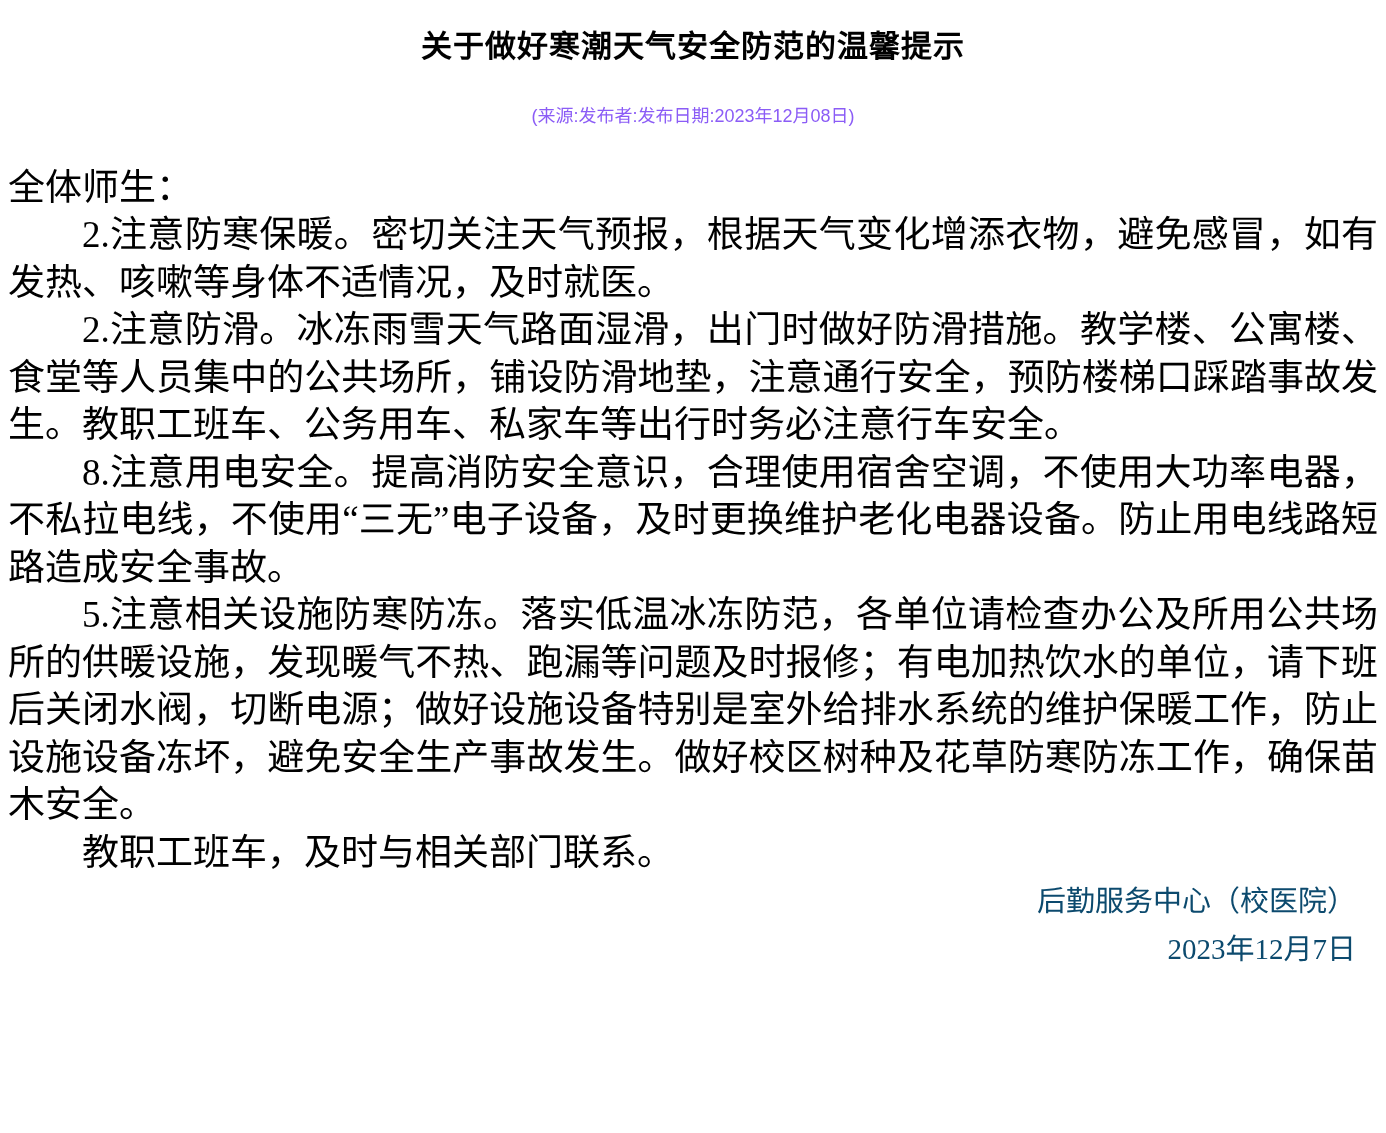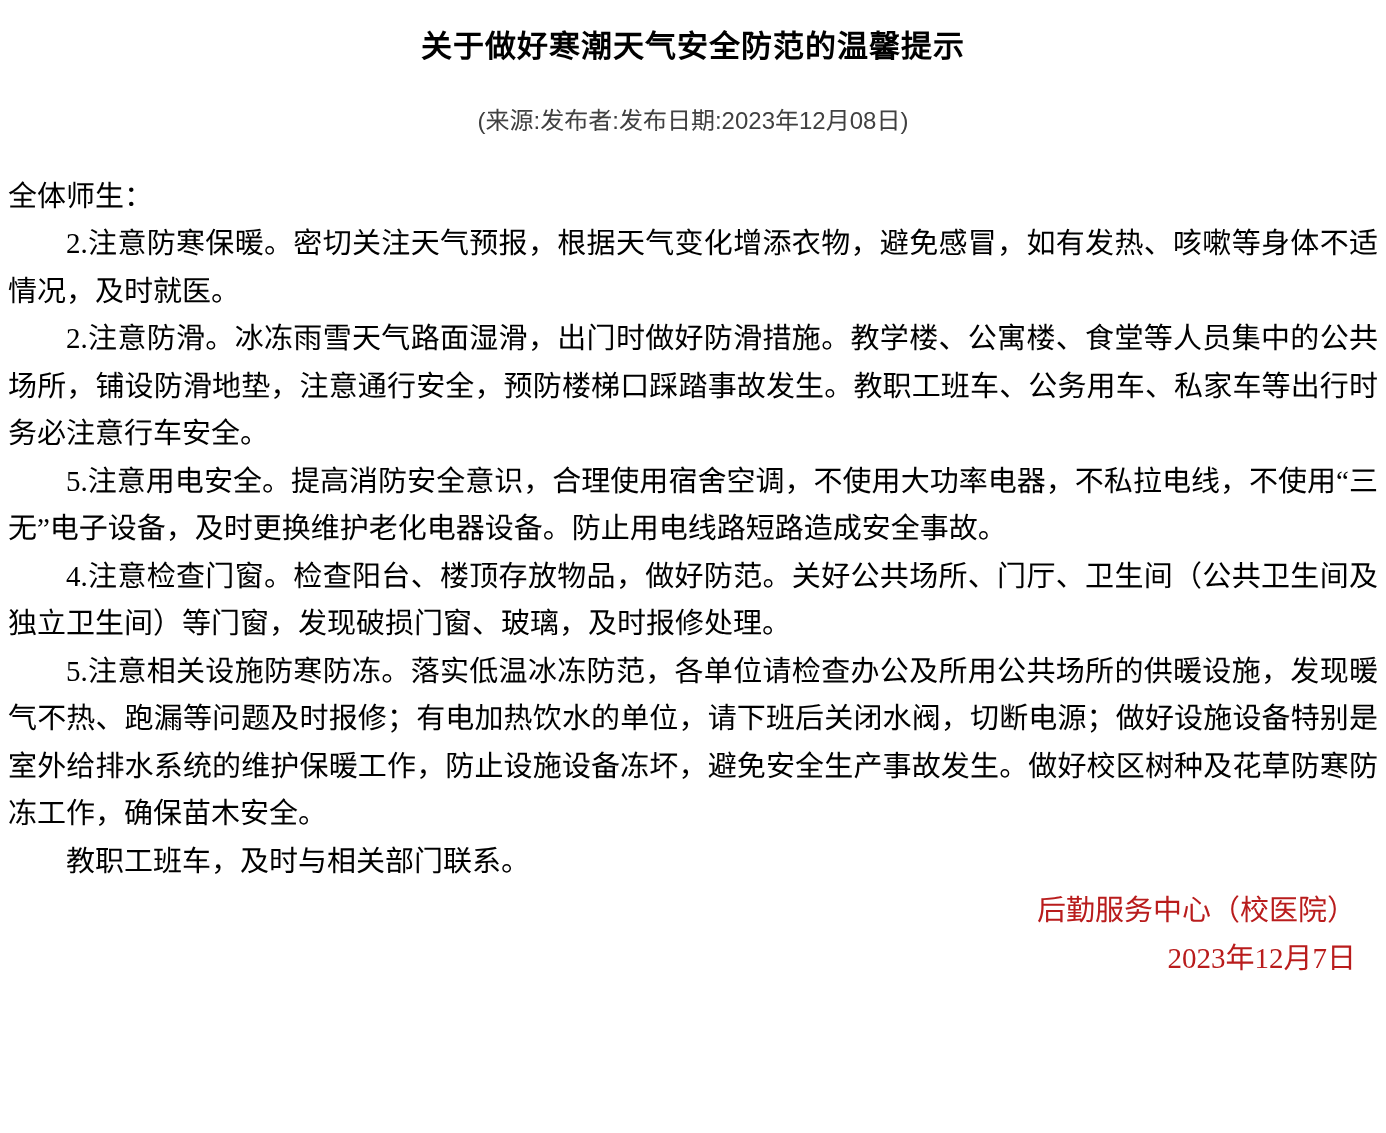--- a/index.html
+++ b/index.html
@@ -22,49 +22,49 @@
     font-weight: bold;
     font-size: 31px;
     line-height: 1.25;
     text-align: center;
     color: #000000;
     margin: 0 0 0 0;
     letter-spacing: 1px;
   }
   .source-line {
     font-family: "Liberation Sans", "DejaVu Sans", sans-serif;
-    font-size: 24px;
+    font-size: 18px;
     font-weight: 400;
     text-align: center;
-    color: #404040;
+    color: #8b5cf6;
     margin-top: 34px;
   }
   .body-text {
     margin-top: 37px;
     font-family: "Liberation Serif", "DejaVu Serif", serif;
-    font-size: 29px;
+    font-size: 37px;
     line-height: 47.5px;
     color: #000000;
     text-align: justify;
   }
   .salutation {
     text-indent: 0;
     margin: 0;
   }
   .body-text p.para {
     margin: 0;
     text-indent: 2em;
     text-align: justify;
   }
   .sign-block {
     margin-top: 2px;
     font-family: "Liberation Serif", "DejaVu Serif", serif;
     font-size: 29px;
     line-height: 47.5px;
-    color: #b91c1c;
+    color: #0c4a6e;
     text-align: right;
     padding-right: 22px;
   }
   .sign-block div {
     margin: 0;
   }
 </style>
 </head>
 <body>
 
@@ -75,23 +75,22 @@
   <div class="source-line">(来源:发布者:发布日期:2023年12月08日)</div>
 
   <div class="body-text">
     <p class="salutation">全体师生：</p>
 
 
     <p class="para">2.注意防寒保暖。密切关注天气预报，根据天气变化增添衣物，避免感冒，如有发热、咳嗽等身体不适情况，及时就医。</p>
 
     <p class="para">2.注意防滑。冰冻雨雪天气路面湿滑，出门时做好防滑措施。教学楼、公寓楼、食堂等人员集中的公共场所，铺设防滑地垫，注意通行安全，预防楼梯口踩踏事故发生。教职工班车、公务用车、私家车等出行时务必注意行车安全。</p>
 
-    <p class="para">5.注意用电安全。提高消防安全意识，合理使用宿舍空调，不使用大功率电器，不私拉电线，不使用“三无”电子设备，及时更换维护老化电器设备。防止用电线路短路造成安全事故。</p>
+    <p class="para">8.注意用电安全。提高消防安全意识，合理使用宿舍空调，不使用大功率电器，不私拉电线，不使用“三无”电子设备，及时更换维护老化电器设备。防止用电线路短路造成安全事故。</p>
 
-    <p class="para">4.注意检查门窗。检查阳台、楼顶存放物品，做好防范。关好公共场所、门厅、卫生间（公共卫生间及独立卫生间）等门窗，发现破损门窗、玻璃，及时报修处理。</p>
 
     <p class="para">5.注意相关设施防寒防冻。落实低温冰冻防范，各单位请检查办公及所用公共场所的供暖设施，发现暖气不热、跑漏等问题及时报修；有电加热饮水的单位，请下班后关闭水阀，切断电源；做好设施设备特别是室外给排水系统的维护保暖工作，防止设施设备冻坏，避免安全生产事故发生。做好校区树种及花草防寒防冻工作，确保苗木安全。</p>
 
     <p class="para">教职工班车，及时与相关部门联系。</p>
   </div>
 
   <div class="sign-block">
     <div>后勤服务中心（校医院）</div>
     <div>2023年12月7日</div>
   </div>

